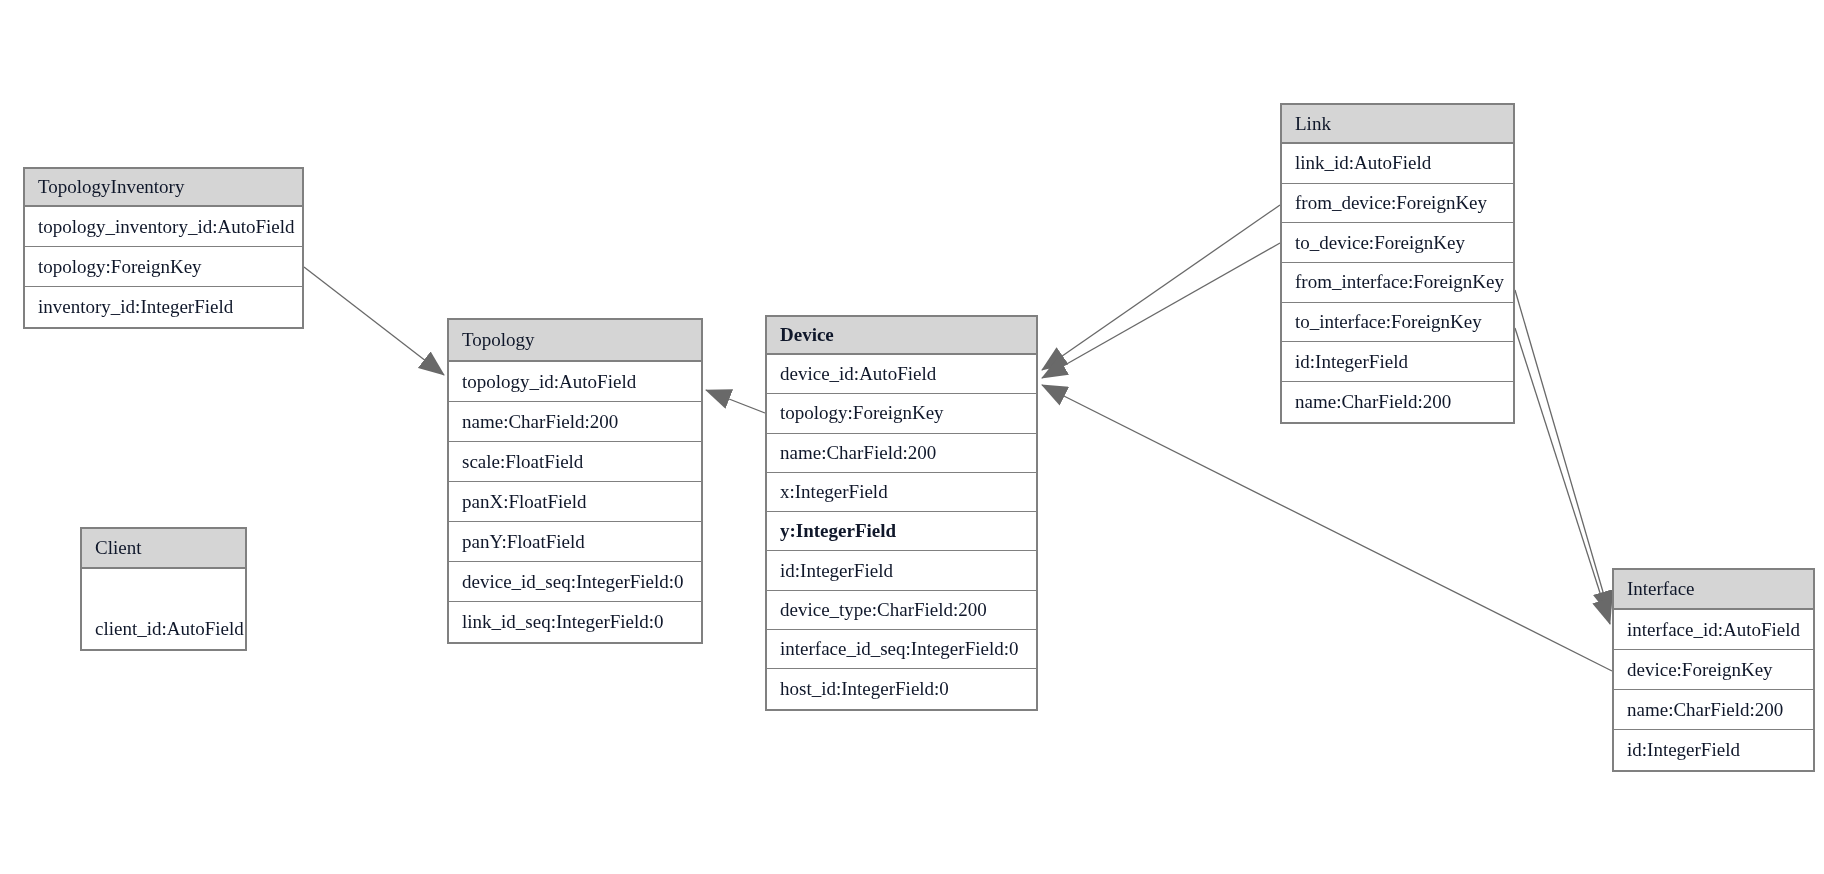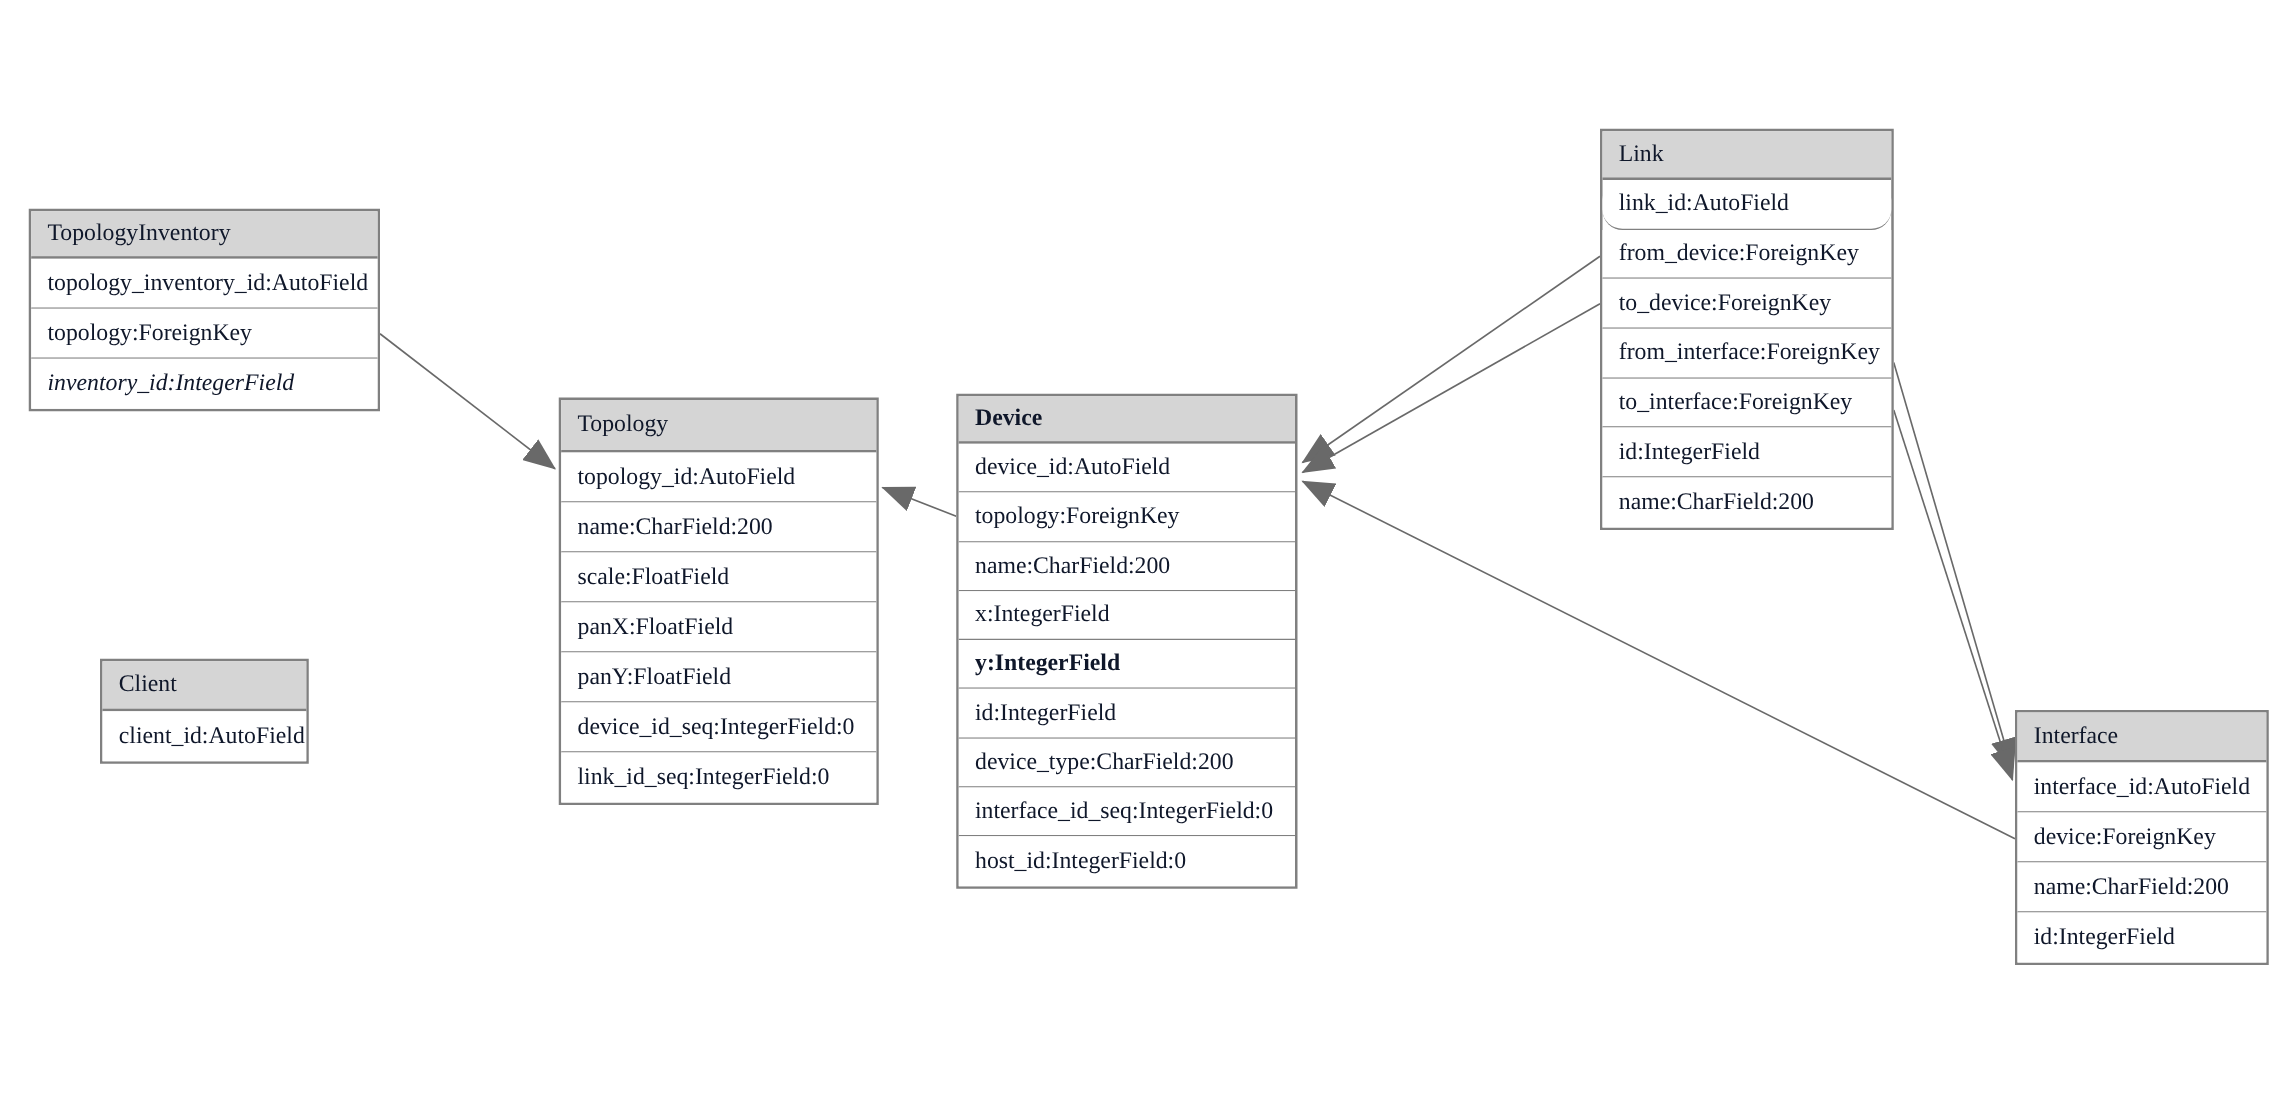--- a/index.html
+++ b/index.html
@@ -75,51 +75,51 @@
         <line x1="1515" y1="290" x2="1610" y2="616" stroke="#696969" stroke-width="1.3" marker-end="url(#arrowhead)"></line>
         <line x1="1515" y1="328" x2="1610" y2="624" stroke="#696969" stroke-width="1.3" marker-end="url(#arrowhead)"></line>
         <line x1="1612" y1="671" x2="1042" y2="385" stroke="#696969" stroke-width="1.3" marker-end="url(#arrowhead)"></line>
       </g>
   </svg>
   <div id="entities">
       <div class="entity" style="left: 23px; top: 167px; width: 281px;">
         <div class="entity-header" style="height: 38px;">TopologyInventory</div>
         <div class="entity-row" style="height: 40px;">topology_inventory_id:AutoField</div>
         <div class="entity-row" style="height: 40px;">topology:ForeignKey</div>
-        <div class="entity-row" style="height: 40px; font-style: italic;">inventory_id:IntegerField</div>
+        <div class="entity-row" style="height: 40px;">inventory_id:IntegerField</div>
       </div>
       <div class="entity" style="left: 447px; top: 318px; width: 256px;">
         <div class="entity-header" style="height: 42px;">Topology</div>
         <div class="entity-row" style="height: 40px;">topology_id:AutoField</div>
         <div class="entity-row" style="height: 40px;">name:CharField:200</div>
         <div class="entity-row" style="height: 40px;">scale:FloatField</div>
         <div class="entity-row" style="height: 40px;">panX:FloatField</div>
         <div class="entity-row" style="height: 40px;">panY:FloatField</div>
         <div class="entity-row" style="height: 40px;">device_id_seq:IntegerField:0</div>
         <div class="entity-row" style="height: 40px;">link_id_seq:IntegerField:0</div>
       </div>
       <div class="entity" style="left: 80px; top: 527px; width: 167px;">
         <div class="entity-header" style="height: 40px;">Client</div>
-        <div class="entity-row" style="height: 40px;">client_id:AutoField</div>
+        <div class="entity-row" style="height: 40px; margin-top: 40px;">client_id:AutoField</div>
       </div>
       <div class="entity" style="left: 765px; top: 315px; width: 273px;">
         <div class="entity-header" style="height: 38px; font-weight: bold;">Device</div>
         <div class="entity-row" style="height: 39.3px;">device_id:AutoField</div>
         <div class="entity-row" style="height: 39.3px;">topology:ForeignKey</div>
         <div class="entity-row" style="height: 39.3px;">name:CharField:200</div>
         <div class="entity-row" style="height: 39.3px;">x:IntegerField</div>
         <div class="entity-row" style="height: 39.3px; font-weight: bold;">y:IntegerField</div>
         <div class="entity-row" style="height: 39.3px;">id:IntegerField</div>
         <div class="entity-row" style="height: 39.3px;">device_type:CharField:200</div>
         <div class="entity-row" style="height: 39.3px;">interface_id_seq:IntegerField:0</div>
         <div class="entity-row" style="height: 39.3px;">host_id:IntegerField:0</div>
       </div>
       <div class="entity" style="left: 1280px; top: 103px; width: 235px;">
         <div class="entity-header" style="height: 39px;">Link</div>
-        <div class="entity-row" style="height: 39.7px; border-radius: 16px;">link_id:AutoField</div>
+        <div class="entity-row" style="height: 39.7px;">link_id:AutoField</div>
         <div class="entity-row" style="height: 39.7px;">from_device:ForeignKey</div>
         <div class="entity-row" style="height: 39.7px;">to_device:ForeignKey</div>
         <div class="entity-row" style="height: 39.7px;">from_interface:ForeignKey</div>
         <div class="entity-row" style="height: 39.7px;">to_interface:ForeignKey</div>
         <div class="entity-row" style="height: 39.7px;">id:IntegerField</div>
         <div class="entity-row" style="height: 39.7px;">name:CharField:200</div>
       </div>
       <div class="entity" style="left: 1612px; top: 568px; width: 203px;">
         <div class="entity-header" style="height: 40px;">Interface</div>
         <div class="entity-row" style="height: 40px;">interface_id:AutoField</div>

